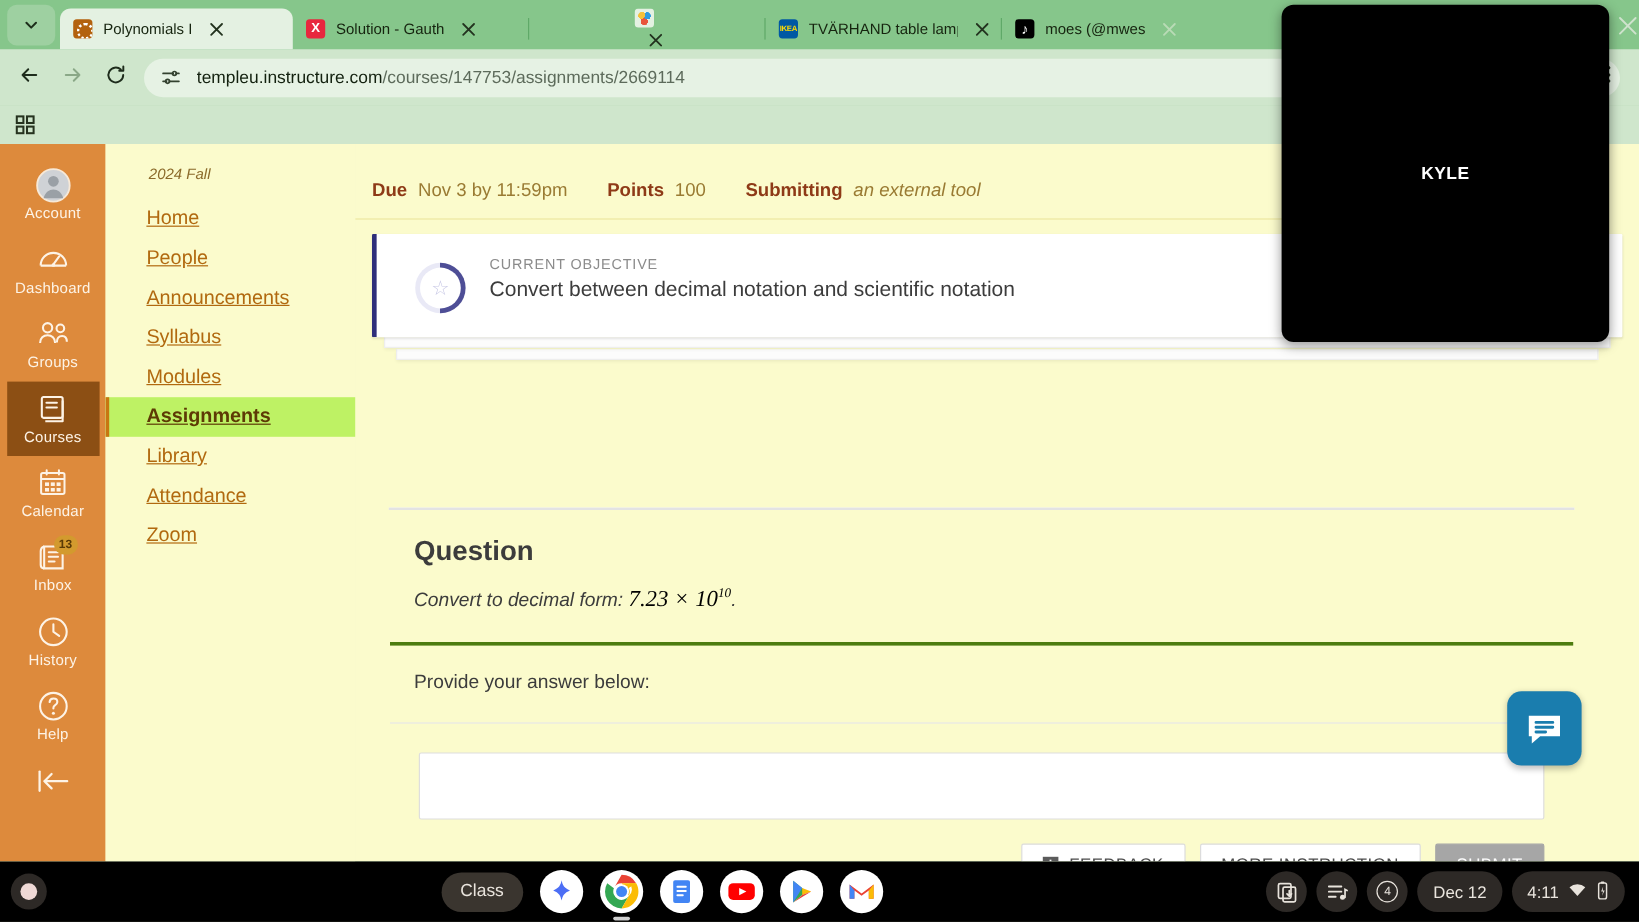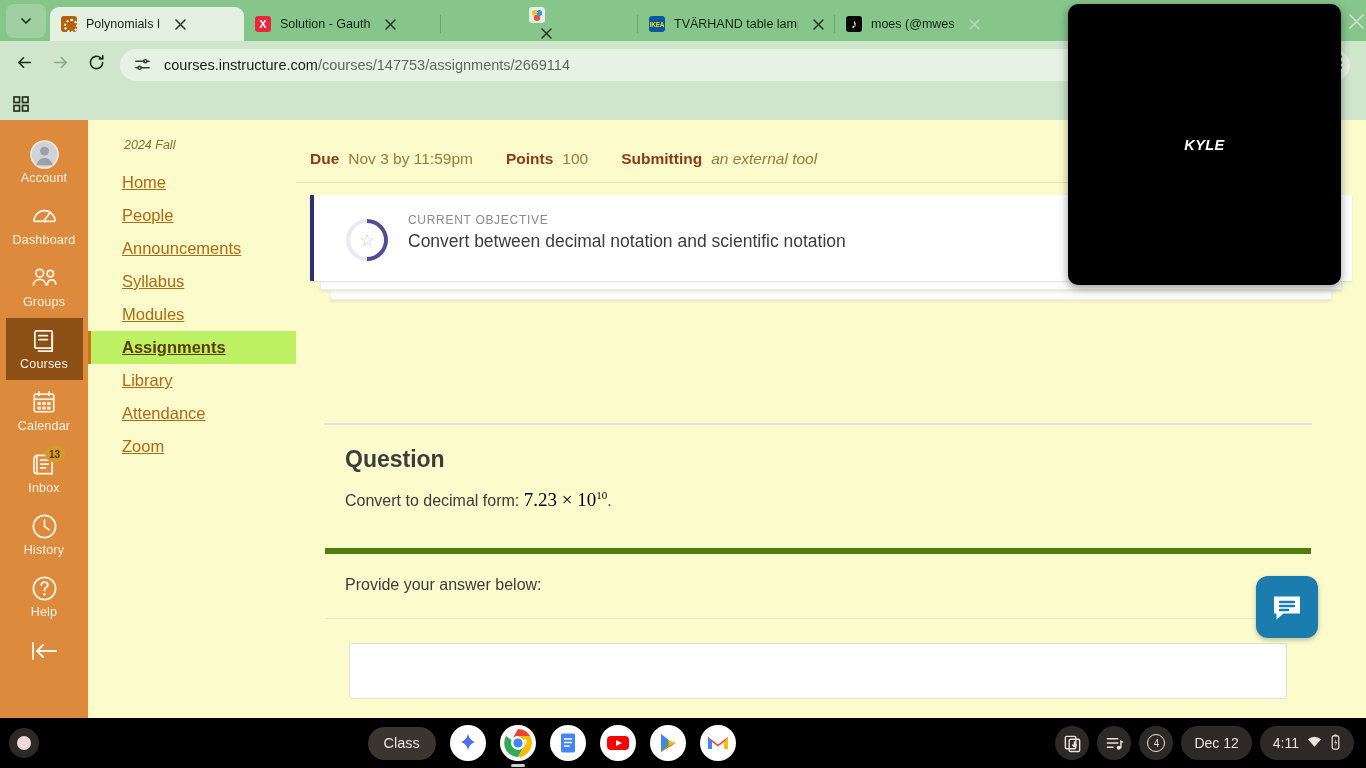--- a/index.html
+++ b/index.html
@@ -193,21 +193,21 @@
   }
   .stack1 { top: 100%; z-index: 2; }
   .stack2 { top: calc(100% + 10px); left: 20px; right: 20px; z-index: 1; }
 
   .qcard {
     position: absolute; left: 14px; right: 40px; top: 228px; bottom: -40px;
     background:#fff; border:1px solid #e3e3e3;
   }
   .q-head { padding: 22px 20px 0 20px; }
   .q-title { font-size: 23px; font-weight: bold; color:#3c3c3c; }
-  .q-body { padding: 16px 20px 37px 20px; border-bottom:6px solid #4d7c0f; }
+  .q-body { padding: 16px 20px 24px 20px; border-bottom:3px solid #4d7c0f;font-style:italic; }
   .q-prompt { font-size: 16px; color:#3c3c3c; }
   .mathnum { font-family: "Liberation Serif", serif; font-size: 19px; }
   .mathnum sup { font-size: 11px; }
   .q-sub { padding: 22px 20px 24px 20px; border-bottom:1px solid #e6e6e6; font-size:16px; color:#3c3c3c; }
   .q-answer { padding: 24px 24px 10px 24px; }
   .ansbox {
     width: 100%; height: 56px; border:1px solid #dedede; background:#fff;
     border-radius: 2px;
   }
   .q-actions { display:flex; justify-content:flex-end; gap: 12px; padding: 10px 24px 0 24px; }
@@ -230,21 +230,21 @@
     box-shadow: 0 2px 5px rgba(0,0,0,.25); z-index: 9;
   }
 
   
   .pip {
     position:absolute; left: 1068px; top: 4px; width: 273px; height: 281px;
     background:#000; border-radius: 10px; z-index: 40;
     display:flex; align-items:center; justify-content:center;
     box-shadow: 0 3px 10px rgba(0,0,0,.4);
   }
-  .pip .nametag { color:#fff; font-size: 14.5px; font-weight: bold; letter-spacing:.4px;font-style:italic; }
+  .pip .nametag { color:#fff; font-size: 14.5px; font-weight: bold; letter-spacing:.4px; }
   .pipclose {
     position:absolute; right: 6px; top: 6px; width: 22px; height:22px; z-index: 41;
     display:flex; align-items:center; justify-content:center;
   }
 
   
   .shelf {
     position:absolute; left:0; bottom:0; width:1366px; height:50px; background:#000;
     display:flex; align-items:center;
   }
@@ -382,21 +382,21 @@
       </div>
 
       <div class="omnibox">
         <span class="siteicon">
           <svg width="17" height="17" viewBox="0 0 18 18">
             <path d="M2 5.5h9M13.5 5.5h2.5M2 12.5h3M7.5 12.5h8.5" stroke="#33412f" stroke-width="1.5" stroke-linecap="round"></path>
             <circle cx="12" cy="5.5" r="1.7" fill="none" stroke="#33412f" stroke-width="1.5"></circle>
             <circle cx="6" cy="12.5" r="1.7" fill="none" stroke="#33412f" stroke-width="1.5"></circle>
           </svg>
         </span>
-        <span class="urltext"><b>courses.instructure.com</b><span>/courses/147753/assignments/2669114</span></span>
+        <span class="urltext"><b>templeu.instructure.com</b><span>/courses/147753/assignments/2669114</span></span>
       </div>
     </div>
 
     <div class="bookmarkbar">
       <span class="bm-apps">
         <svg width="18" height="18" viewBox="0 0 18 18">
           <rect x="2" y="2" width="5.5" height="5.5" fill="none" stroke="#26331f" stroke-width="1.7"></rect>
           <rect x="10.5" y="2" width="5.5" height="5.5" fill="none" stroke="#26331f" stroke-width="1.7"></rect>
           <rect x="2" y="10.5" width="5.5" height="5.5" fill="none" stroke="#26331f" stroke-width="1.7"></rect>
           <rect x="10.5" y="10.5" width="5.5" height="5.5" fill="none" stroke="#26331f" stroke-width="1.7"></rect>

